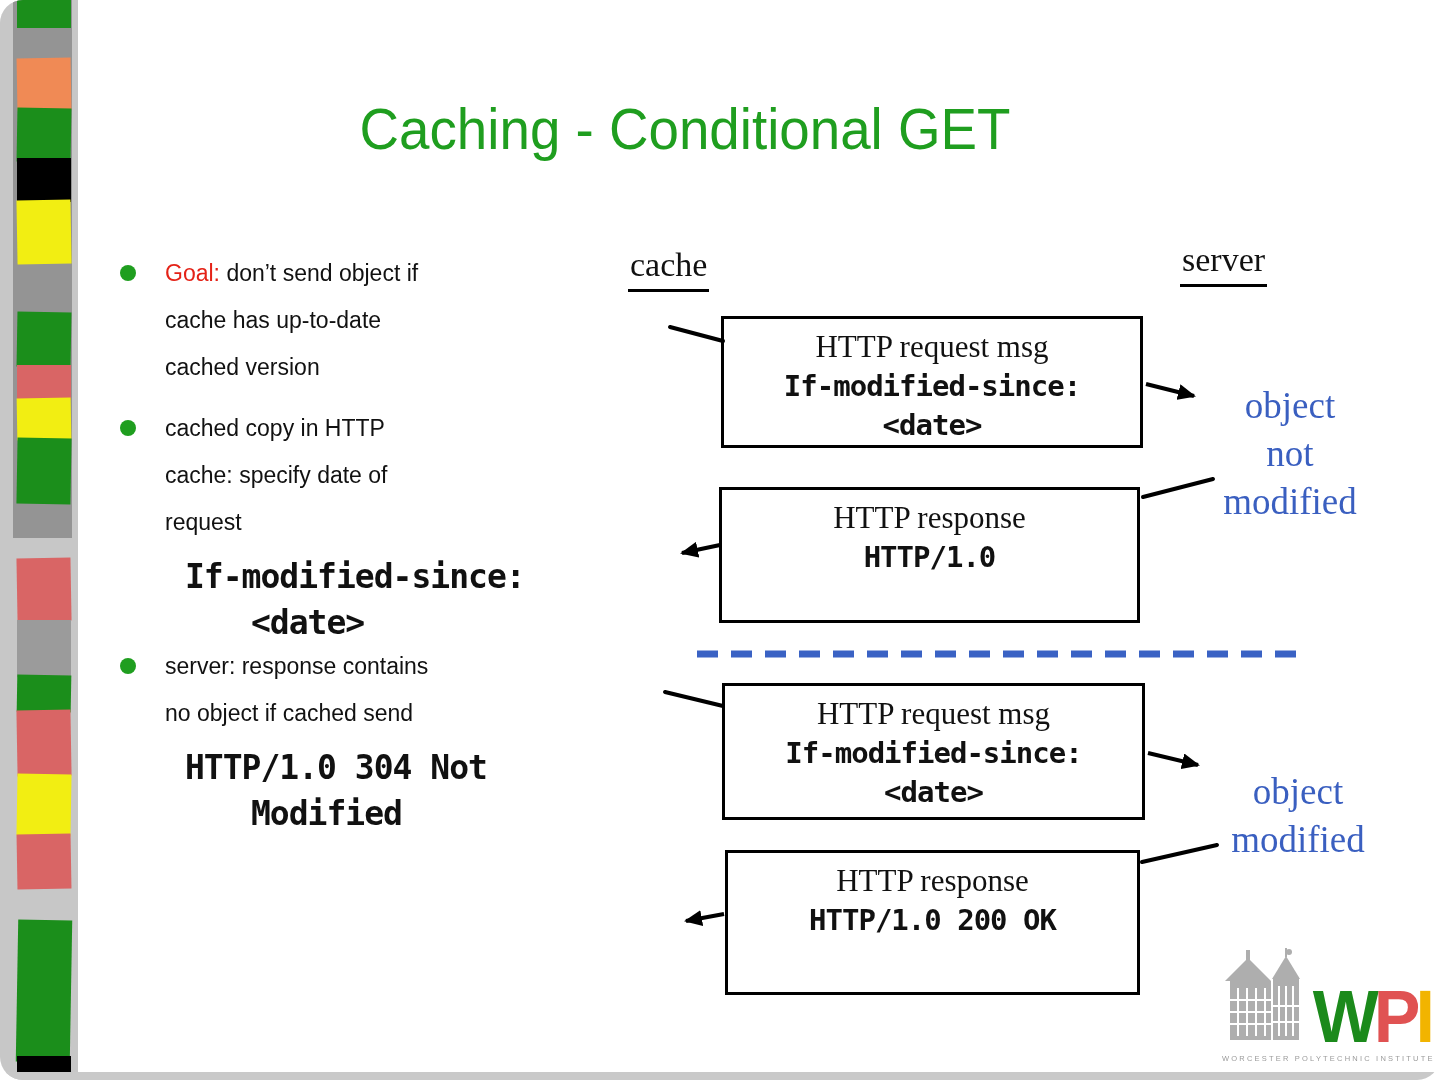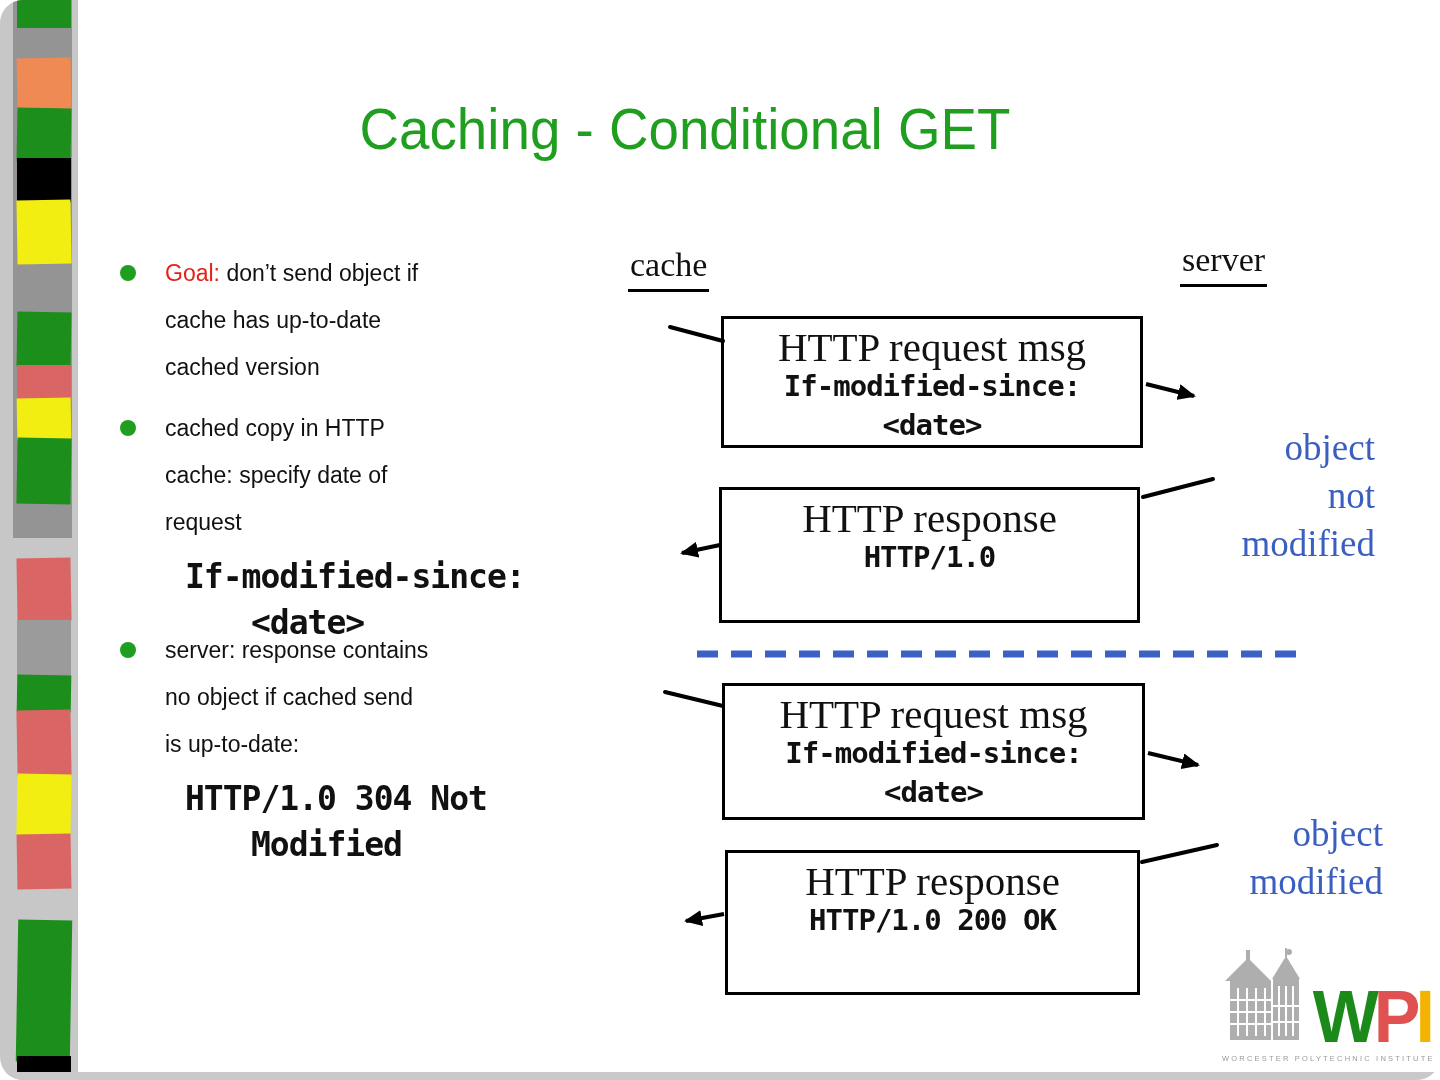--- a/index.html
+++ b/index.html
@@ -24,27 +24,27 @@
   .btext{margin-left:57px;font-size:23px;line-height:47px;}
   .code{margin:8px 0 0 77px;font-family:"DejaVu Sans Mono","Liberation Mono",monospace;
         font-weight:bold;font-size:33px;line-height:46px;letter-spacing:-1px;}
   .code-l2{margin-left:66px;}
 
   
   .actor{position:absolute;font-family:"Liberation Serif",serif;font-size:34px;line-height:46px;
          border-bottom:3px solid #000;padding:0 2px 1px 2px;z-index:2;}
   .msgbox{position:absolute;background:#fff;border:3px solid #000;box-sizing:border-box;
           text-align:center;z-index:4;padding-top:8px;}
-  .mb-serif{font-family:"Liberation Serif",serif;font-size:41px;line-height:40px;}
+  .mb-serif{font-family:"Liberation Serif",serif;font-size:31px;line-height:40px;}
   .mb-mono{font-family:"DejaVu Sans Mono","Liberation Mono",monospace;font-weight:bold;
            font-size:29px;line-height:39px;letter-spacing:-1px;}
   .mb-mono-big{font-family:"DejaVu Sans Mono","Liberation Mono",monospace;font-weight:bold;
            font-size:40px;line-height:46px;letter-spacing:-1px;}
   .blue-label{position:absolute;font-family:"Liberation Serif",serif;font-size:37px;line-height:48px;
-              text-align:right;z-index:2;margin-top:42px;}
+              text-align:center;z-index:2;}
   .overlay{position:absolute;left:0;top:0;z-index:6;pointer-events:none;}
 
   
   .logo{position:absolute;left:1222px;top:948px;width:208px;z-index:2;}
   .logo-row{display:flex;align-items:flex-end;justify-content:space-between;}
   .logo-letters{font-weight:bold;font-size:70px;line-height:62px;letter-spacing:-5px;
                 font-family:"Liberation Sans",sans-serif;transform:scaleY(1.05);}
   .logo-caption{margin-top:6px;font-size:7.5px;letter-spacing:2.2px;color:#9b9b9b;
                 white-space:nowrap;font-family:"Liberation Sans",sans-serif;}
 </style>
@@ -96,26 +96,25 @@
         <div>cached copy in HTTP</div>
         <div>cache: specify date of</div>
         <div>request</div>
       </div>
       <div class="code">
         <div>If-modified-since:</div>
         <div class="code-l2">&lt;date&gt;</div>
       </div>
     </div>
 
-    <div class="bullet" style="top:627px">
+    <div class="bullet" style="top:643px">
       <span class="dot"></span>
       <div class="btext">
         <div>server: response contains</div>
         <div>no object if cached send</div>
-        <div>is up-to-date:</div>
       </div>
       <div class="code">
         <div>HTTP/1.0 304 Not</div>
         <div class="code-l2">Modified</div>
       </div>
     </div>
   </div>
 
   <div class="actor" style="left:628px;top:242px">cache</div>
   <div class="actor" style="left:1180px;top:237px">server</div>

